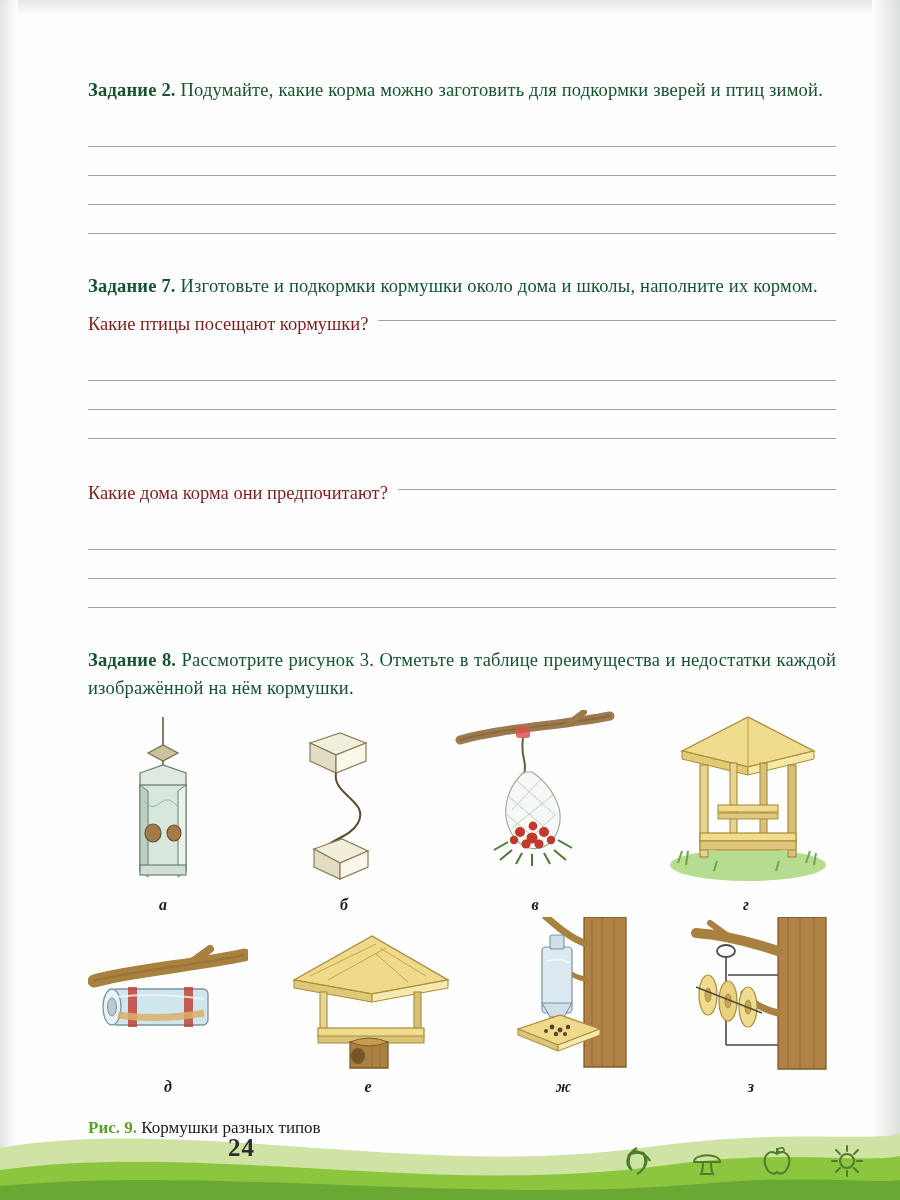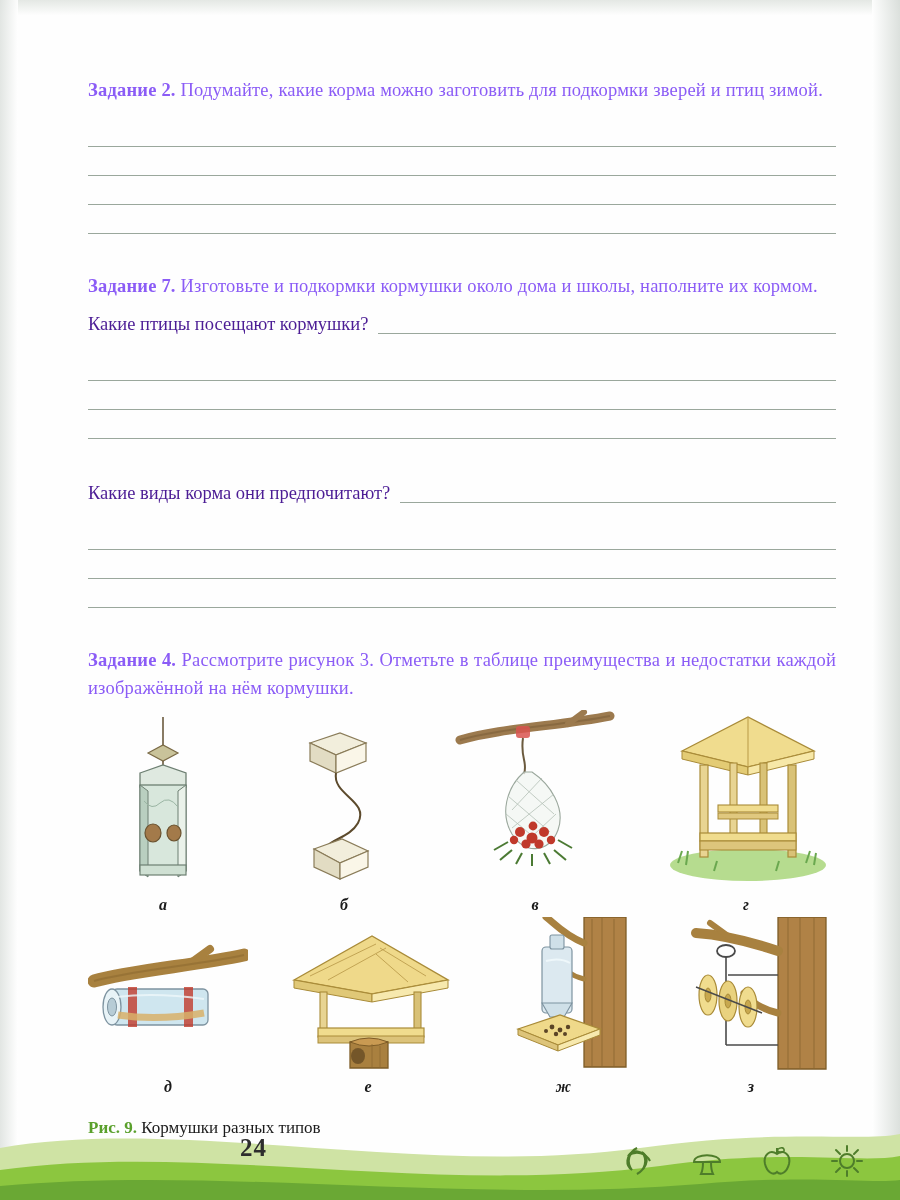--- a/index.html
+++ b/index.html
@@ -48,40 +48,40 @@
     left: 88px;
     top: 76px;
     width: 748px;
   }
   .task {
     margin-bottom: 0;
   }
   .task-text {
     font-size: 18.5px;
     line-height: 28px;
-    color: #8b5cf6;
+    color: #14532d;
     text-align: justify;
     letter-spacing: .2px;
   }
   .task-label {
     font-weight: bold;
   }
   .rules {
     margin-top: 14px;
   }
   .rule {
     height: 28px;
     border-bottom: 1.2px solid #9aa79c;
   }
   .q-line {
     display: flex;
-    align-items: flex-end;
+    align-items: center;
     font-size: 18.5px;
     line-height: 28px;
-    color: #4c1d95;
+    color: #7f1d1d;
     margin-top: 10px;
   }
   .q-line .q-text { white-space: nowrap; }
   .q-line .q-fill {
     flex: 1;
     border-bottom: 1.2px solid #9aa79c;
     margin-left: 10px;
     position: relative;
     top: -4px;
   }
@@ -140,21 +140,20 @@
     overflow: hidden;
   }
   .page-num {
     position: absolute;
     left: 228px;
     bottom: 38px;
     font-size: 25px;
     font-weight: bold;
     color: #2d2d2d;
     letter-spacing: 1px;
-    margin-left: 12px;
   }
   .foot-icons {
     position: absolute;
     right: 36px;
     bottom: 22px;
     display: flex;
     gap: 36px;
     align-items: center;
   }
   .foot-icon { width: 34px; height: 34px; }
@@ -194,35 +193,35 @@
       </div>
       <div class="rules">
         <div class="rule"></div>
         <div class="rule"></div>
         <div class="rule"></div>
       </div>
 
       <div class="gap-md"></div>
 
       <div class="q-line">
-        <span class="q-text">Какие виды корма они предпочитают?</span>
+        <span class="q-text">Какие дома корма они предпочитают?</span>
         <span class="q-fill"></span>
       </div>
       <div class="rules">
         <div class="rule"></div>
         <div class="rule"></div>
         <div class="rule"></div>
       </div>
     </div>
 
     <div class="gap-lg"></div>
 
     <div class="task">
       <div class="task-text">
-        <span class="task-label">Задание 4.</span><span> Рассмотрите рисунок 3. Отметьте в таблице преимущества и недостатки каждой изображённой на нём кормушки.</span>
+        <span class="task-label">Задание 8.</span><span> Рассмотрите рисунок 3. Отметьте в таблице преимущества и недостатки каждой изображённой на нём кормушки.</span>
       </div>
     </div>
 
     <div class="figure">
 
       <div class="fig-row">
 
         <div class="fig-cell" style="width:150px;">
           <div class="fig-art">
             <svg width="150" height="175" viewBox="0 0 150 175">

